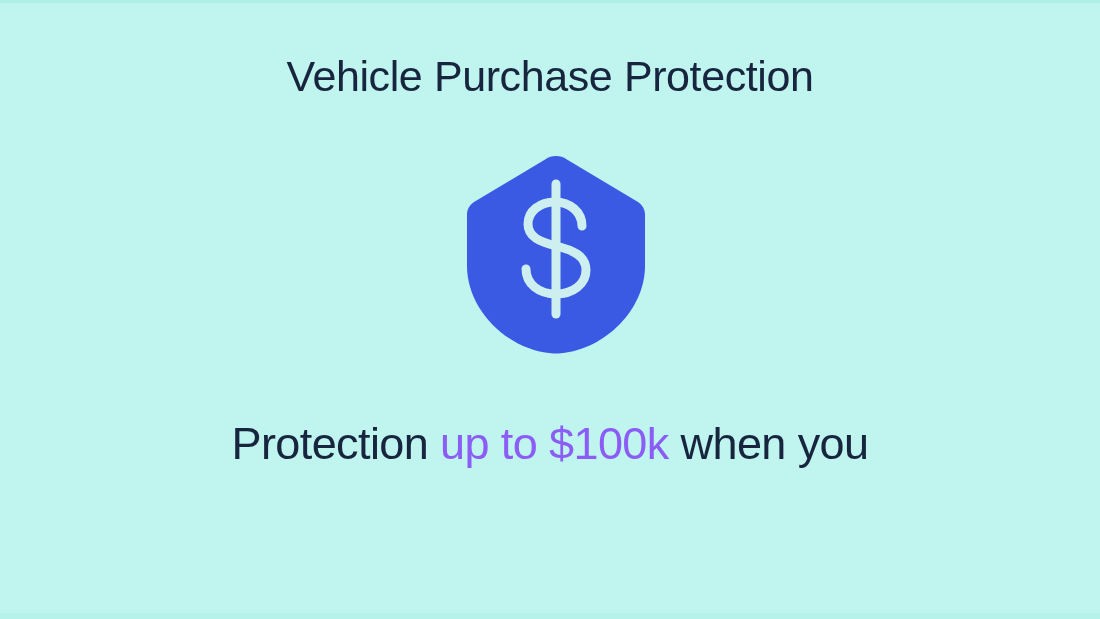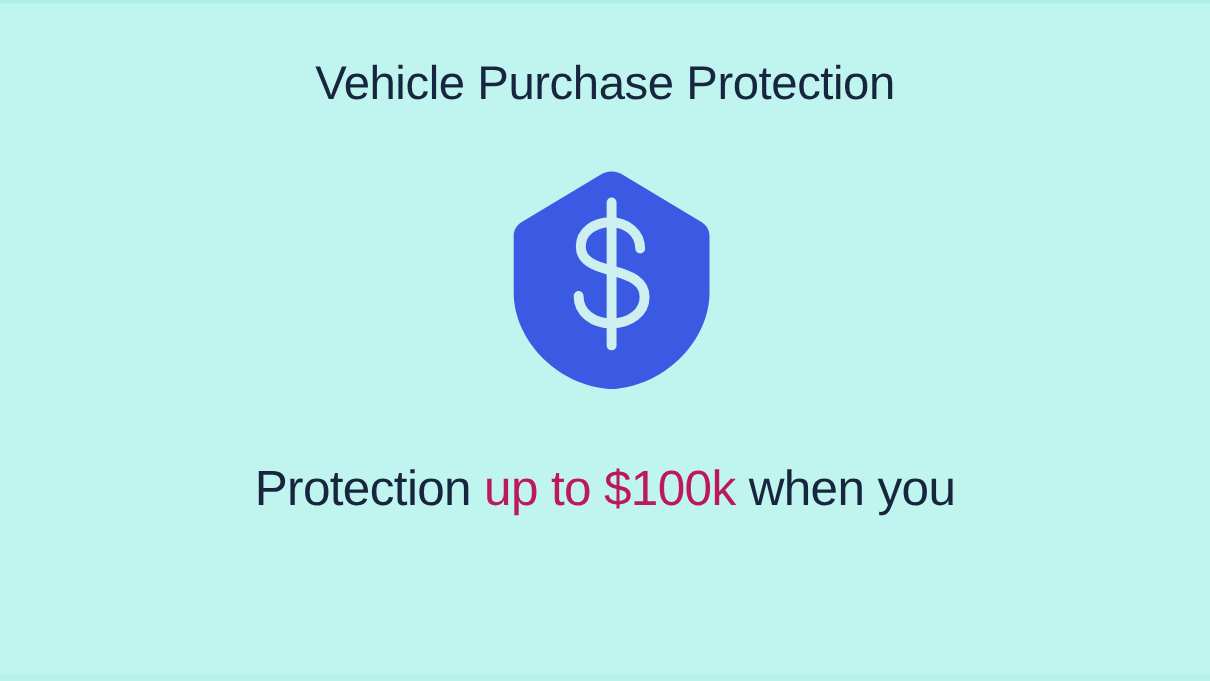--- a/index.html
+++ b/index.html
@@ -73,21 +73,21 @@
     left: 0;
     width: 1100px;
     text-align: center;
     font-size: 45px;
     font-weight: 400;
     letter-spacing: -0.6px;
     line-height: 55px;
     color: #17253f;
   }
   .headline .hl-accent {
-    color: #be185d;
+    color: #8b5cf6;
   }
   .headline .hl-line {
     display: block;
     white-space: nowrap;
   }
 </style>
 </head>
 <body>
 
 <div class="slide">

